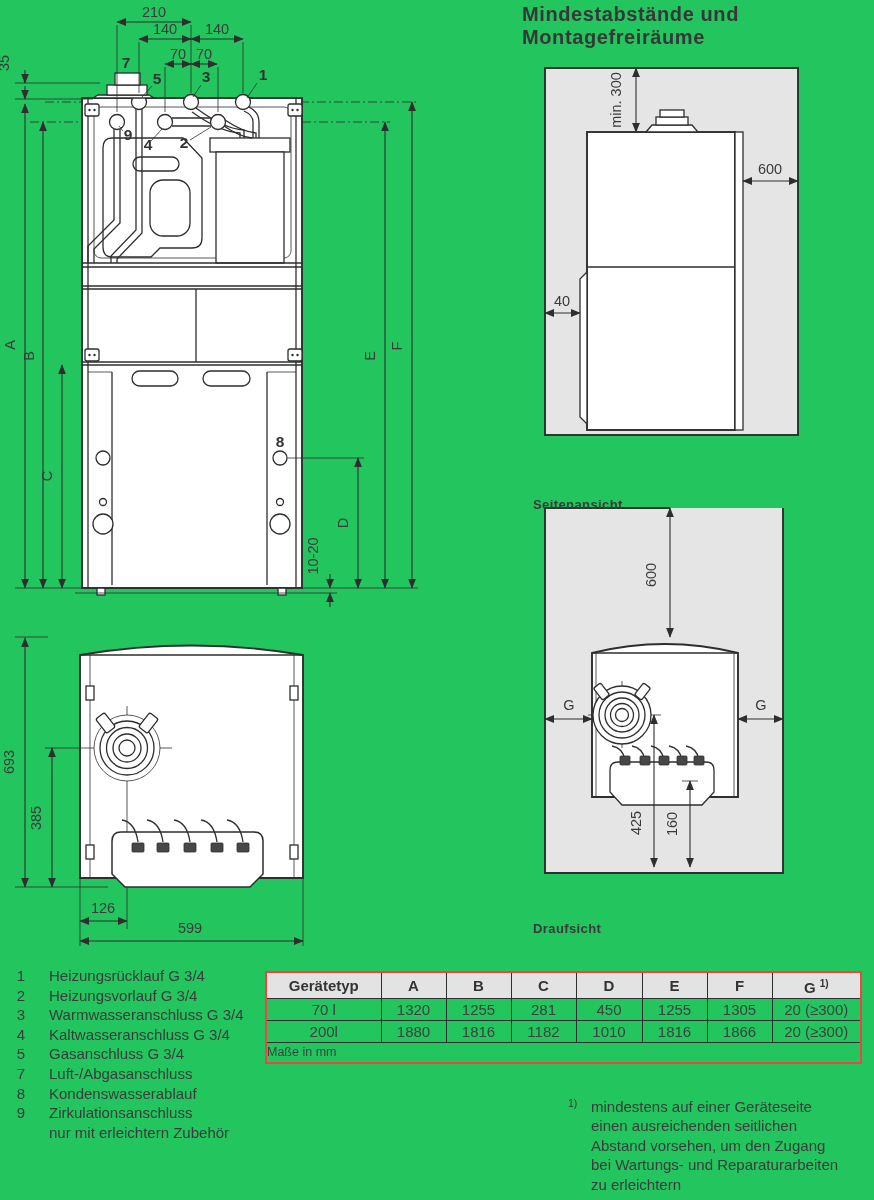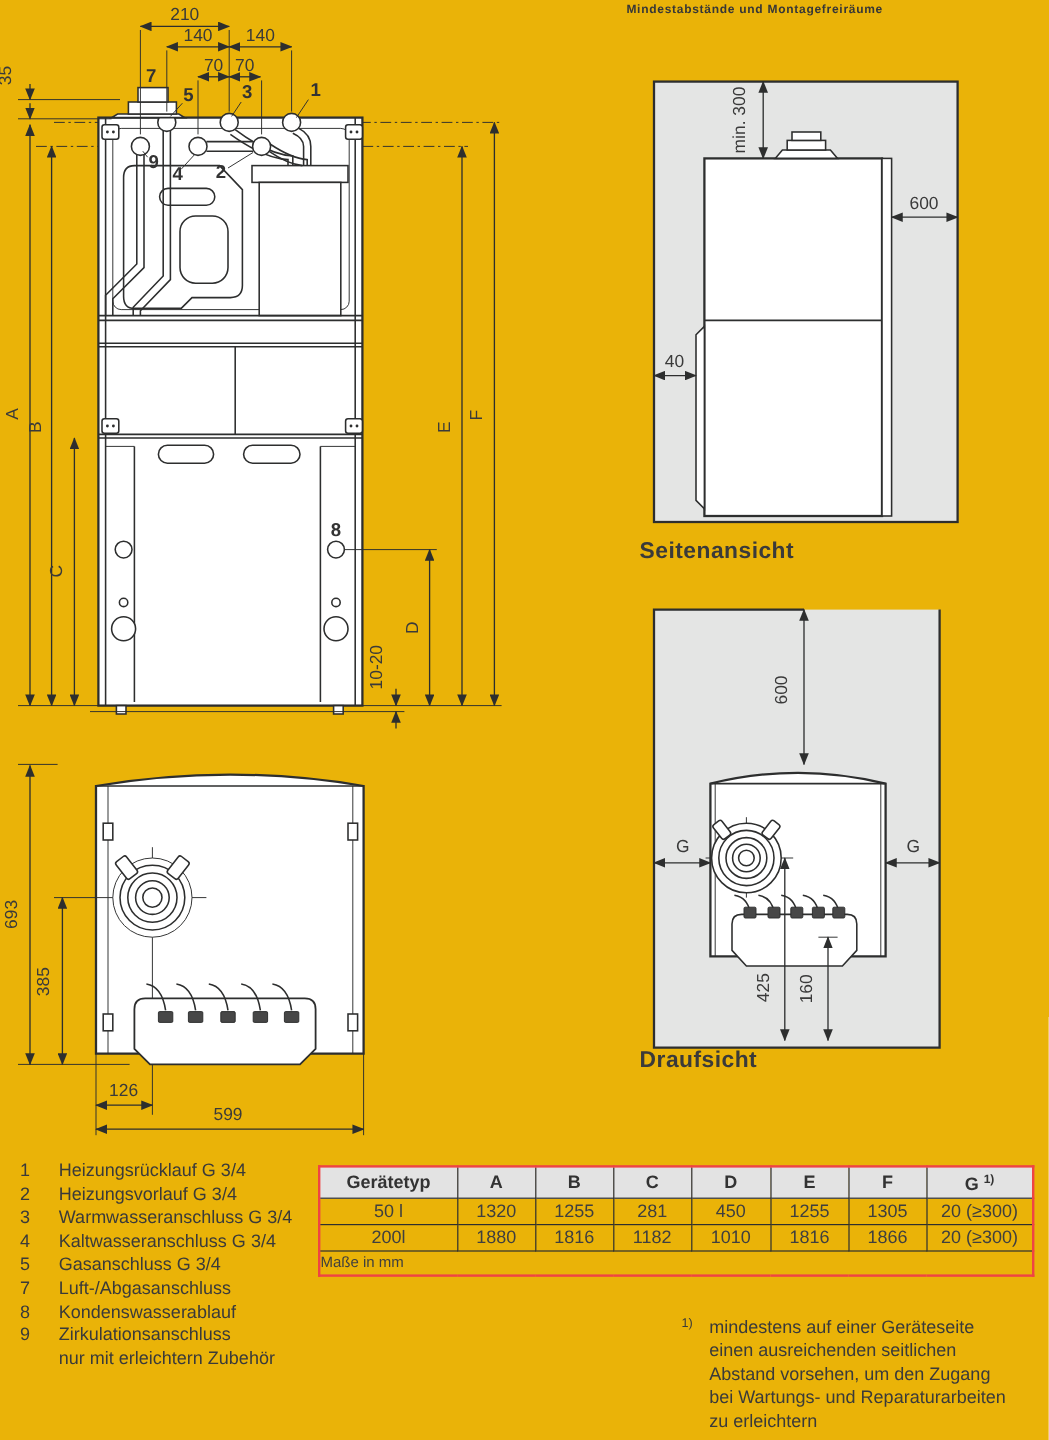--- a/index.html
+++ b/index.html
@@ -1,35 +1,35 @@
 <!DOCTYPE html>
 <html><head>
 <meta charset="utf-8">
 <style>
   html,body{margin:0;padding:0;background:#ffffff;}
-  #page{position:relative;width:874px;height:1200px;background:#eab308;overflow:hidden;
+  #page{position:relative;width:874px;height:1200px;background:#22c55e;overflow:hidden;
         font-family:"Liberation Sans",sans-serif;color:#3a3a3a;}
   svg{position:absolute;overflow:visible;}
   
   .l1{fill:none;stroke:#2d2e2e;stroke-width:1.3;}
   .l15{fill:none;stroke:#2d2e2e;stroke-width:1.5;}
   .l2{fill:none;stroke:#2d2e2e;stroke-width:1.9;}
   .lt{fill:none;stroke:#2d2e2e;stroke-width:0.8;}
   .ldd{fill:none;stroke:#2d2e2e;stroke-width:0.8;stroke-dasharray:9 3 2 3;}
   .dim{fill:none;stroke:#2d2e2e;stroke-width:1.1;marker-start:url(#ar);marker-end:url(#ar);}
   .dimE{fill:none;stroke:#2d2e2e;stroke-width:1.1;marker-end:url(#ar);}
   .w{fill:#ffffff;}
   .gry{fill:#e4e5e4;}
   .nut{fill:#474747;stroke:#2d2e2e;stroke-width:0.8;}
   .dt{font:14.5px "Liberation Sans",sans-serif;fill:#3a3a3a;}
   .ct{font:700 15.5px "Liberation Sans",sans-serif;fill:#333333;}
   
-  .page-title{position:absolute;left:522px;top:3px;font-size:10px;font-weight:700;
+  .page-title{position:absolute;left:522px;top:3px;font-size:20px;font-weight:700;
               letter-spacing:.6px;color:#373737;}
-  .caption{position:absolute;font-size:19px;font-weight:700;letter-spacing:.4px;color:#3a3a3a;}
+  .caption{position:absolute;font-size:13px;font-weight:700;letter-spacing:.4px;color:#3a3a3a;margin-top:48px;}
   #cap-side{left:533px;top:449px;}
   #cap-top{left:533px;top:873px;}
   .legend{position:absolute;left:12px;top:966px;list-style:none;margin:0;padding:0;
           font-size:15px;line-height:19.6px;color:#3a3a3a;}
   .legend li{display:flex;}
   .legend .num{width:13px;text-align:right;flex:0 0 13px;}
   .legend .ltx{margin-left:24px;}
   table.dims{position:absolute;left:265px;top:971px;width:595px;border-collapse:collapse;
              table-layout:fixed;border:2px solid #ef4444;}
   table.dims th,table.dims td{border:1.6px solid #2e2f2f;text-align:center;padding:0;
@@ -389,21 +389,21 @@
       <th>Gerätetyp</th>
       <th>A</th>
       <th>B</th>
       <th>C</th>
       <th>D</th>
       <th>E</th>
       <th>F</th>
       <th><span>G</span> <sup>1)</sup></th>
     </tr>
     <tr>
-      <td>50 l</td>
+      <td>70 l</td>
       <td>1320</td>
       <td>1255</td>
       <td>281</td>
       <td>450</td>
       <td>1255</td>
       <td>1305</td>
       <td>20 (≥300)</td>
     </tr>
     <tr>
       <td>200l</td>

